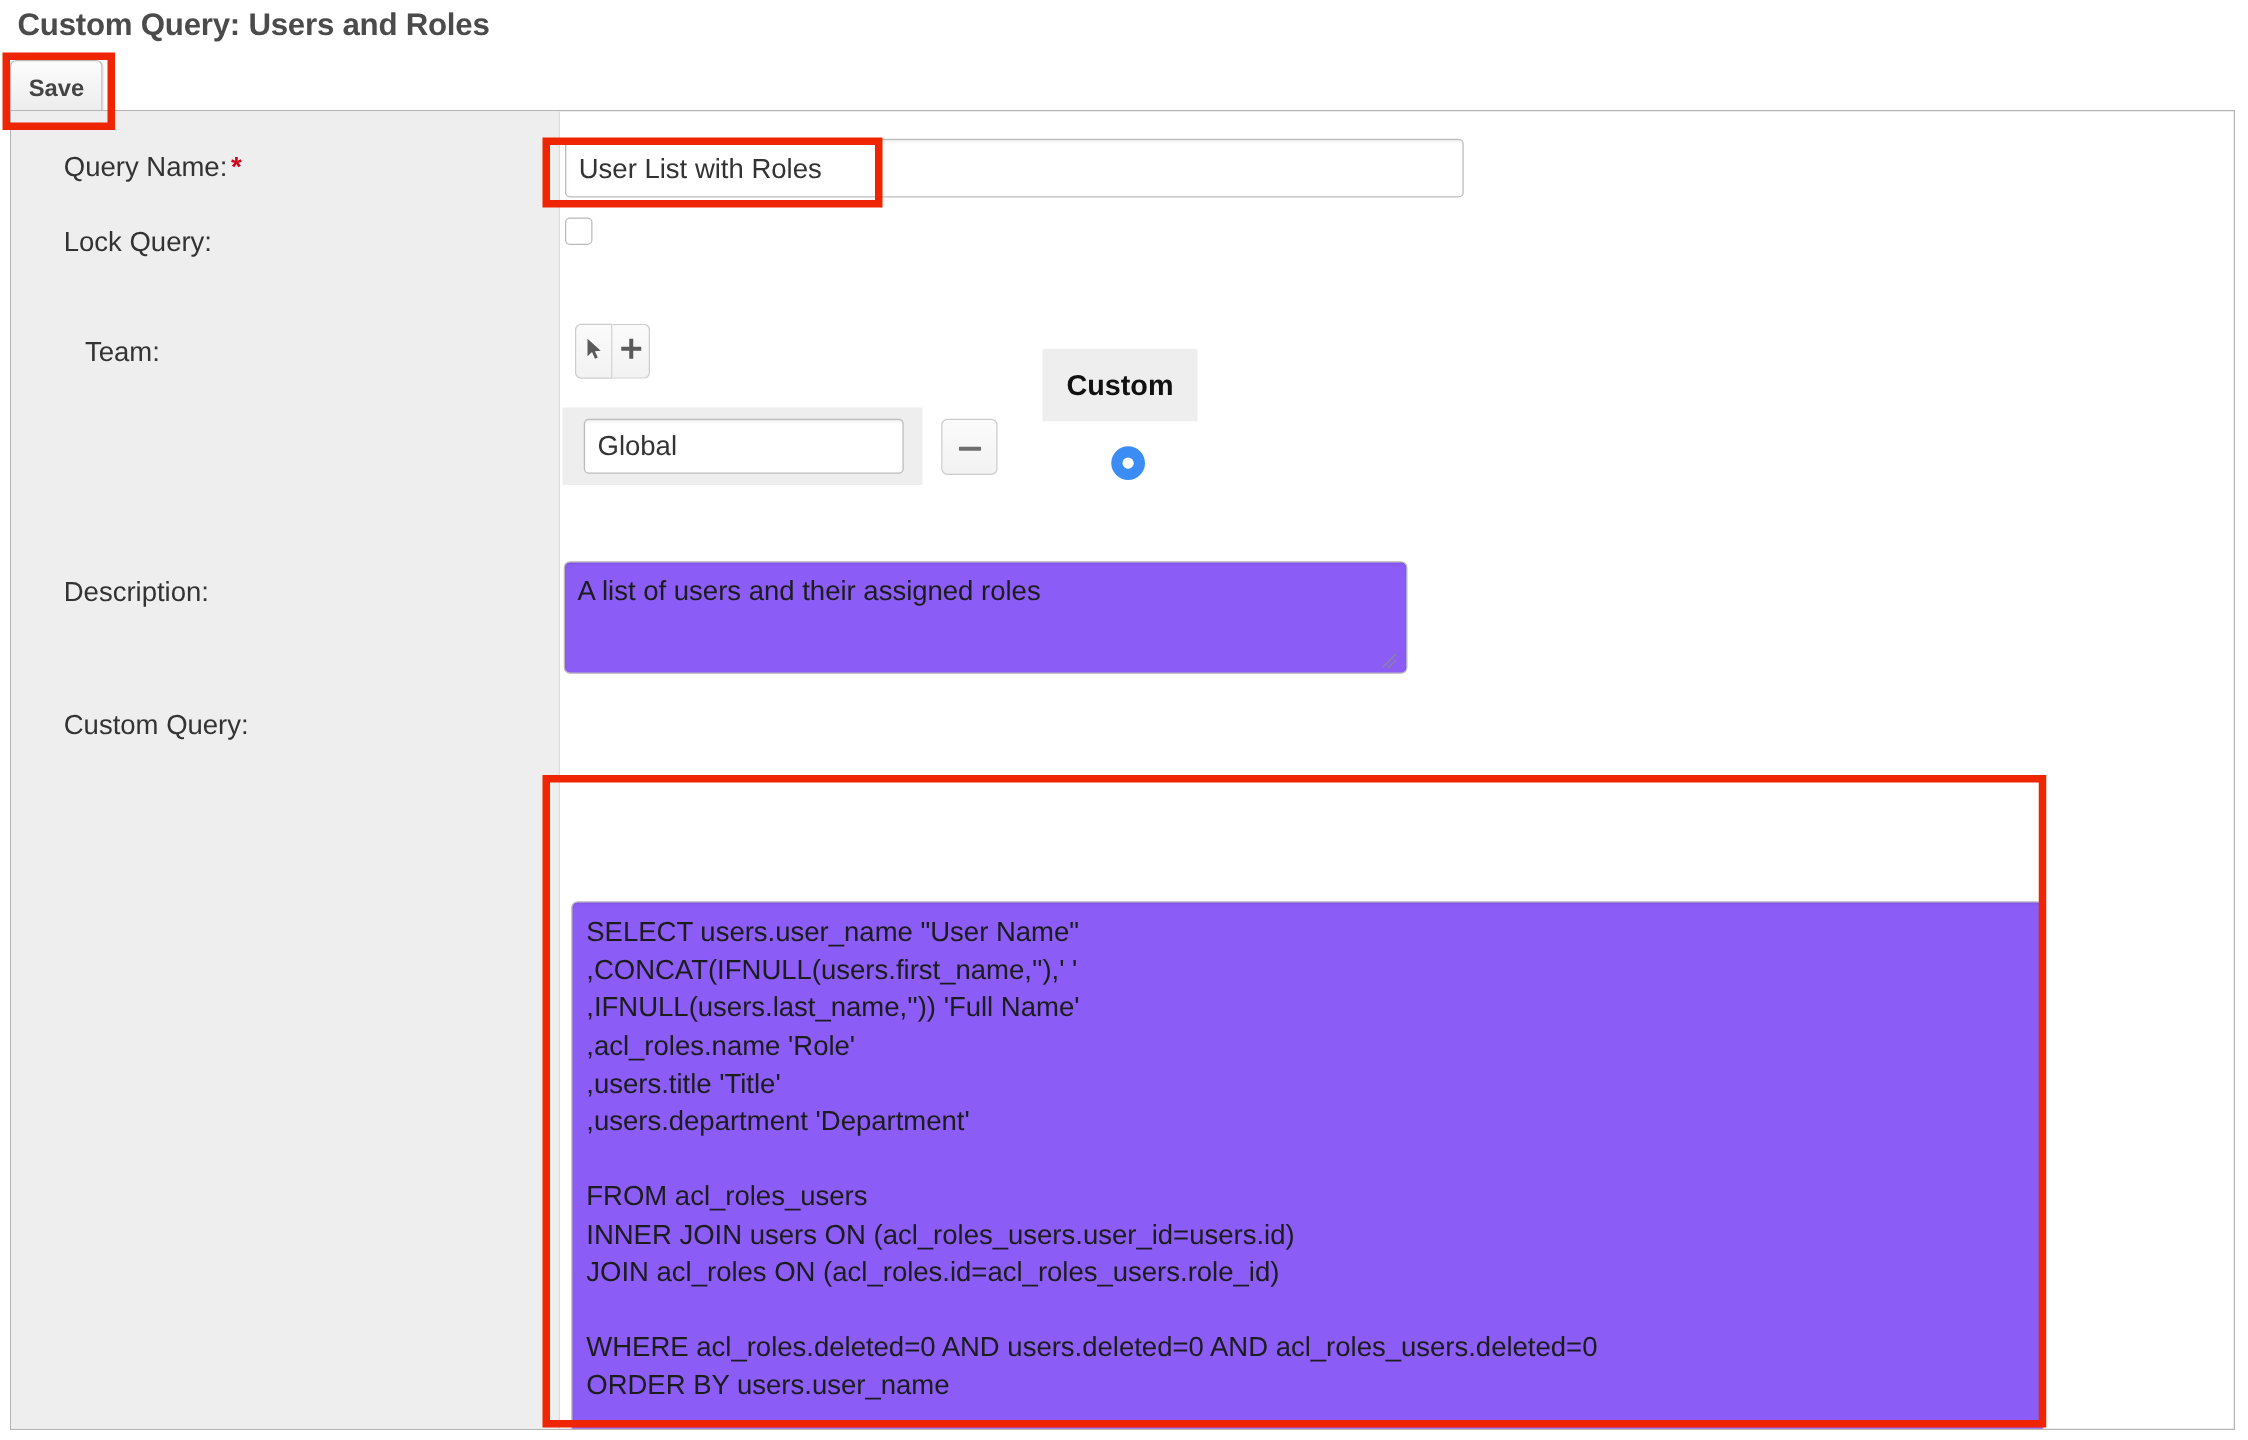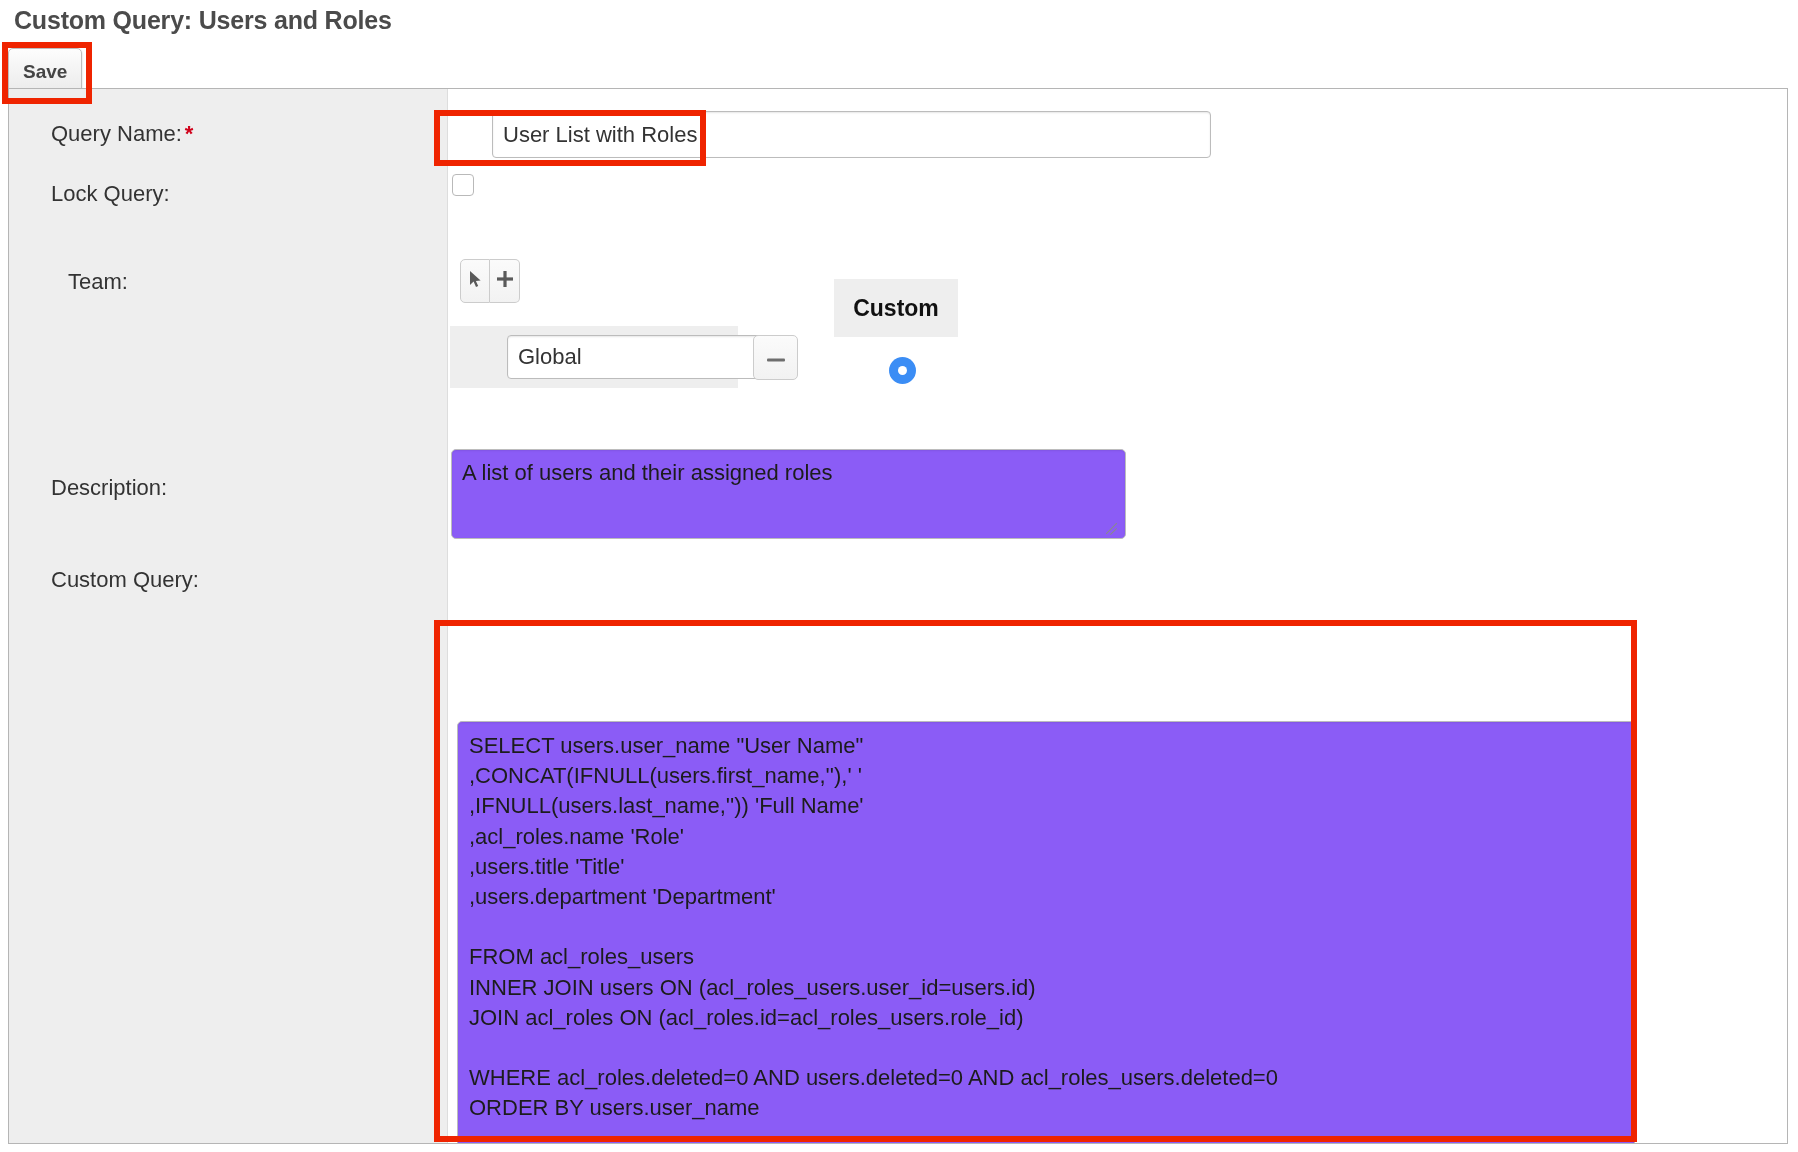--- a/index.html
+++ b/index.html
@@ -100,21 +100,20 @@
     box-sizing: border-box;
     background: #ffffff;
     border: 1px solid #bcbcbc;
     border-radius: 4px;
     box-shadow: inset 0 1px 2px rgba(0,0,0,0.10);
     font-family: "Liberation Sans", sans-serif;
     font-size: 22px;
     color: #333333;
     padding: 0 10px;
     outline: none;
-    margin-left: 40px;
   }
 
   .query-name-input {
     left: 443px;
     top: 22px;
     width: 719px;
     height: 47px;
   }
 
   
@@ -345,21 +344,21 @@
     <div class="team-minus-btn">
       <span>
         <svg width="18" height="6" viewBox="0 0 18 6">
           <rect x="0" y="1.4" width="18" height="3.2" rx="1" fill="#6e6e6e"></rect>
         </svg>
       </span>
     </div>
 
     <div class="primary-radio"></div>
 
-    <div class="row-label" style="top:372px;margin-top:14px;">Description:</div>
+    <div class="row-label" style="top:372px;">Description:</div>
     <textarea class="textarea desc-textarea" style="">A list of users and their assigned roles</textarea>
     <span class="resize-grip desc-grip"></span>
 
     <div class="row-label" style="top:478px;">Custom Query:</div>
     <textarea class="textarea sql-textarea" spellcheck="false" style="">SELECT users.user_name "User Name"
 ,CONCAT(IFNULL(users.first_name,''),' '
 ,IFNULL(users.last_name,'')) 'Full Name'
 ,acl_roles.name 'Role'
 ,users.title 'Title'
 ,users.department 'Department'

